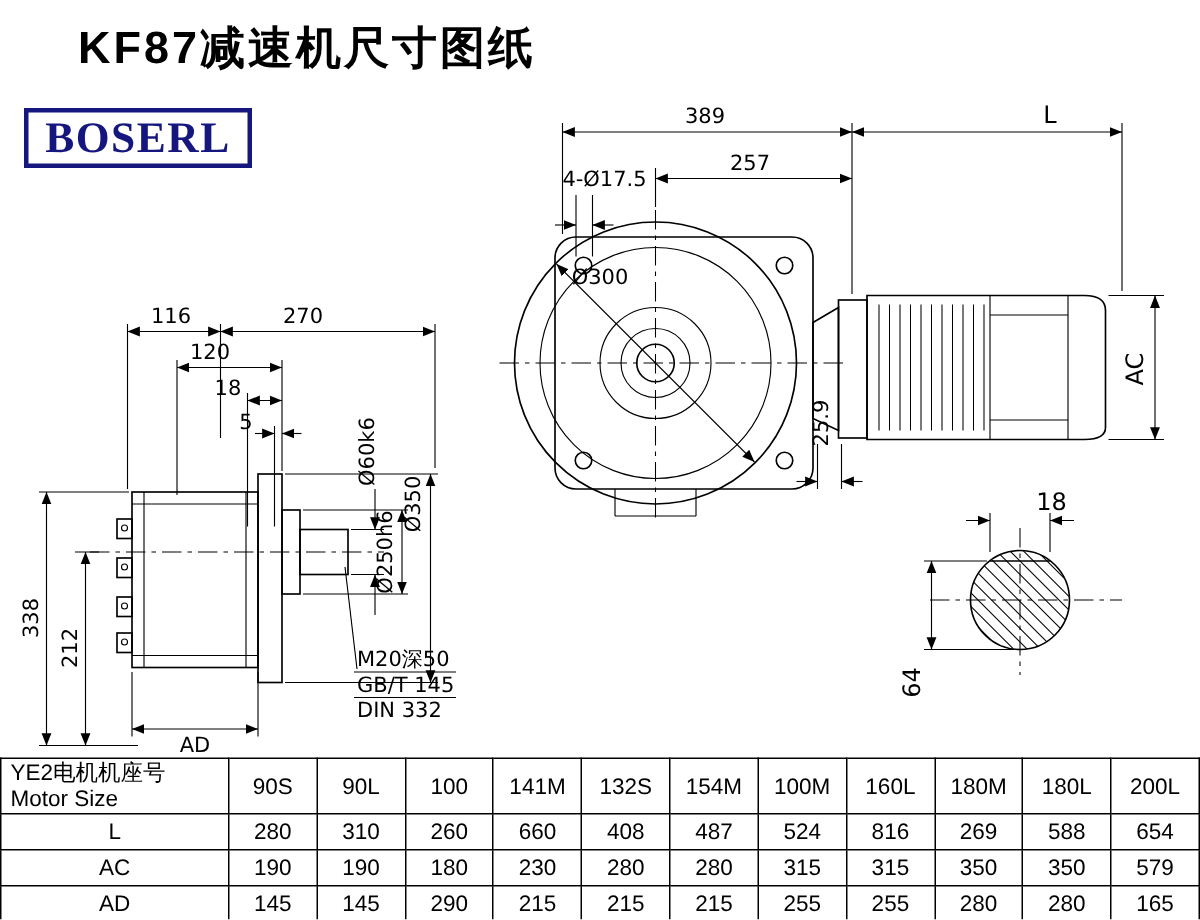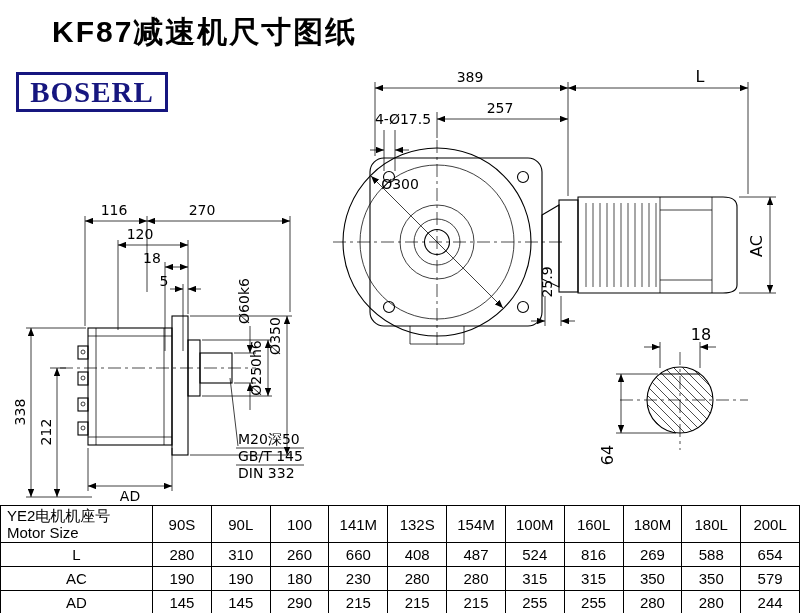--- a/index.html
+++ b/index.html
@@ -340,17 +340,17 @@
       <td>145</td>
       <td>145</td>
       <td>290</td>
       <td>215</td>
       <td>215</td>
       <td>215</td>
       <td>255</td>
       <td>255</td>
       <td>280</td>
       <td>280</td>
-      <td>244</td>
+      <td>165</td>
     </tr>
   </tbody>
     </table>
 </div>
 
 </body></html>

